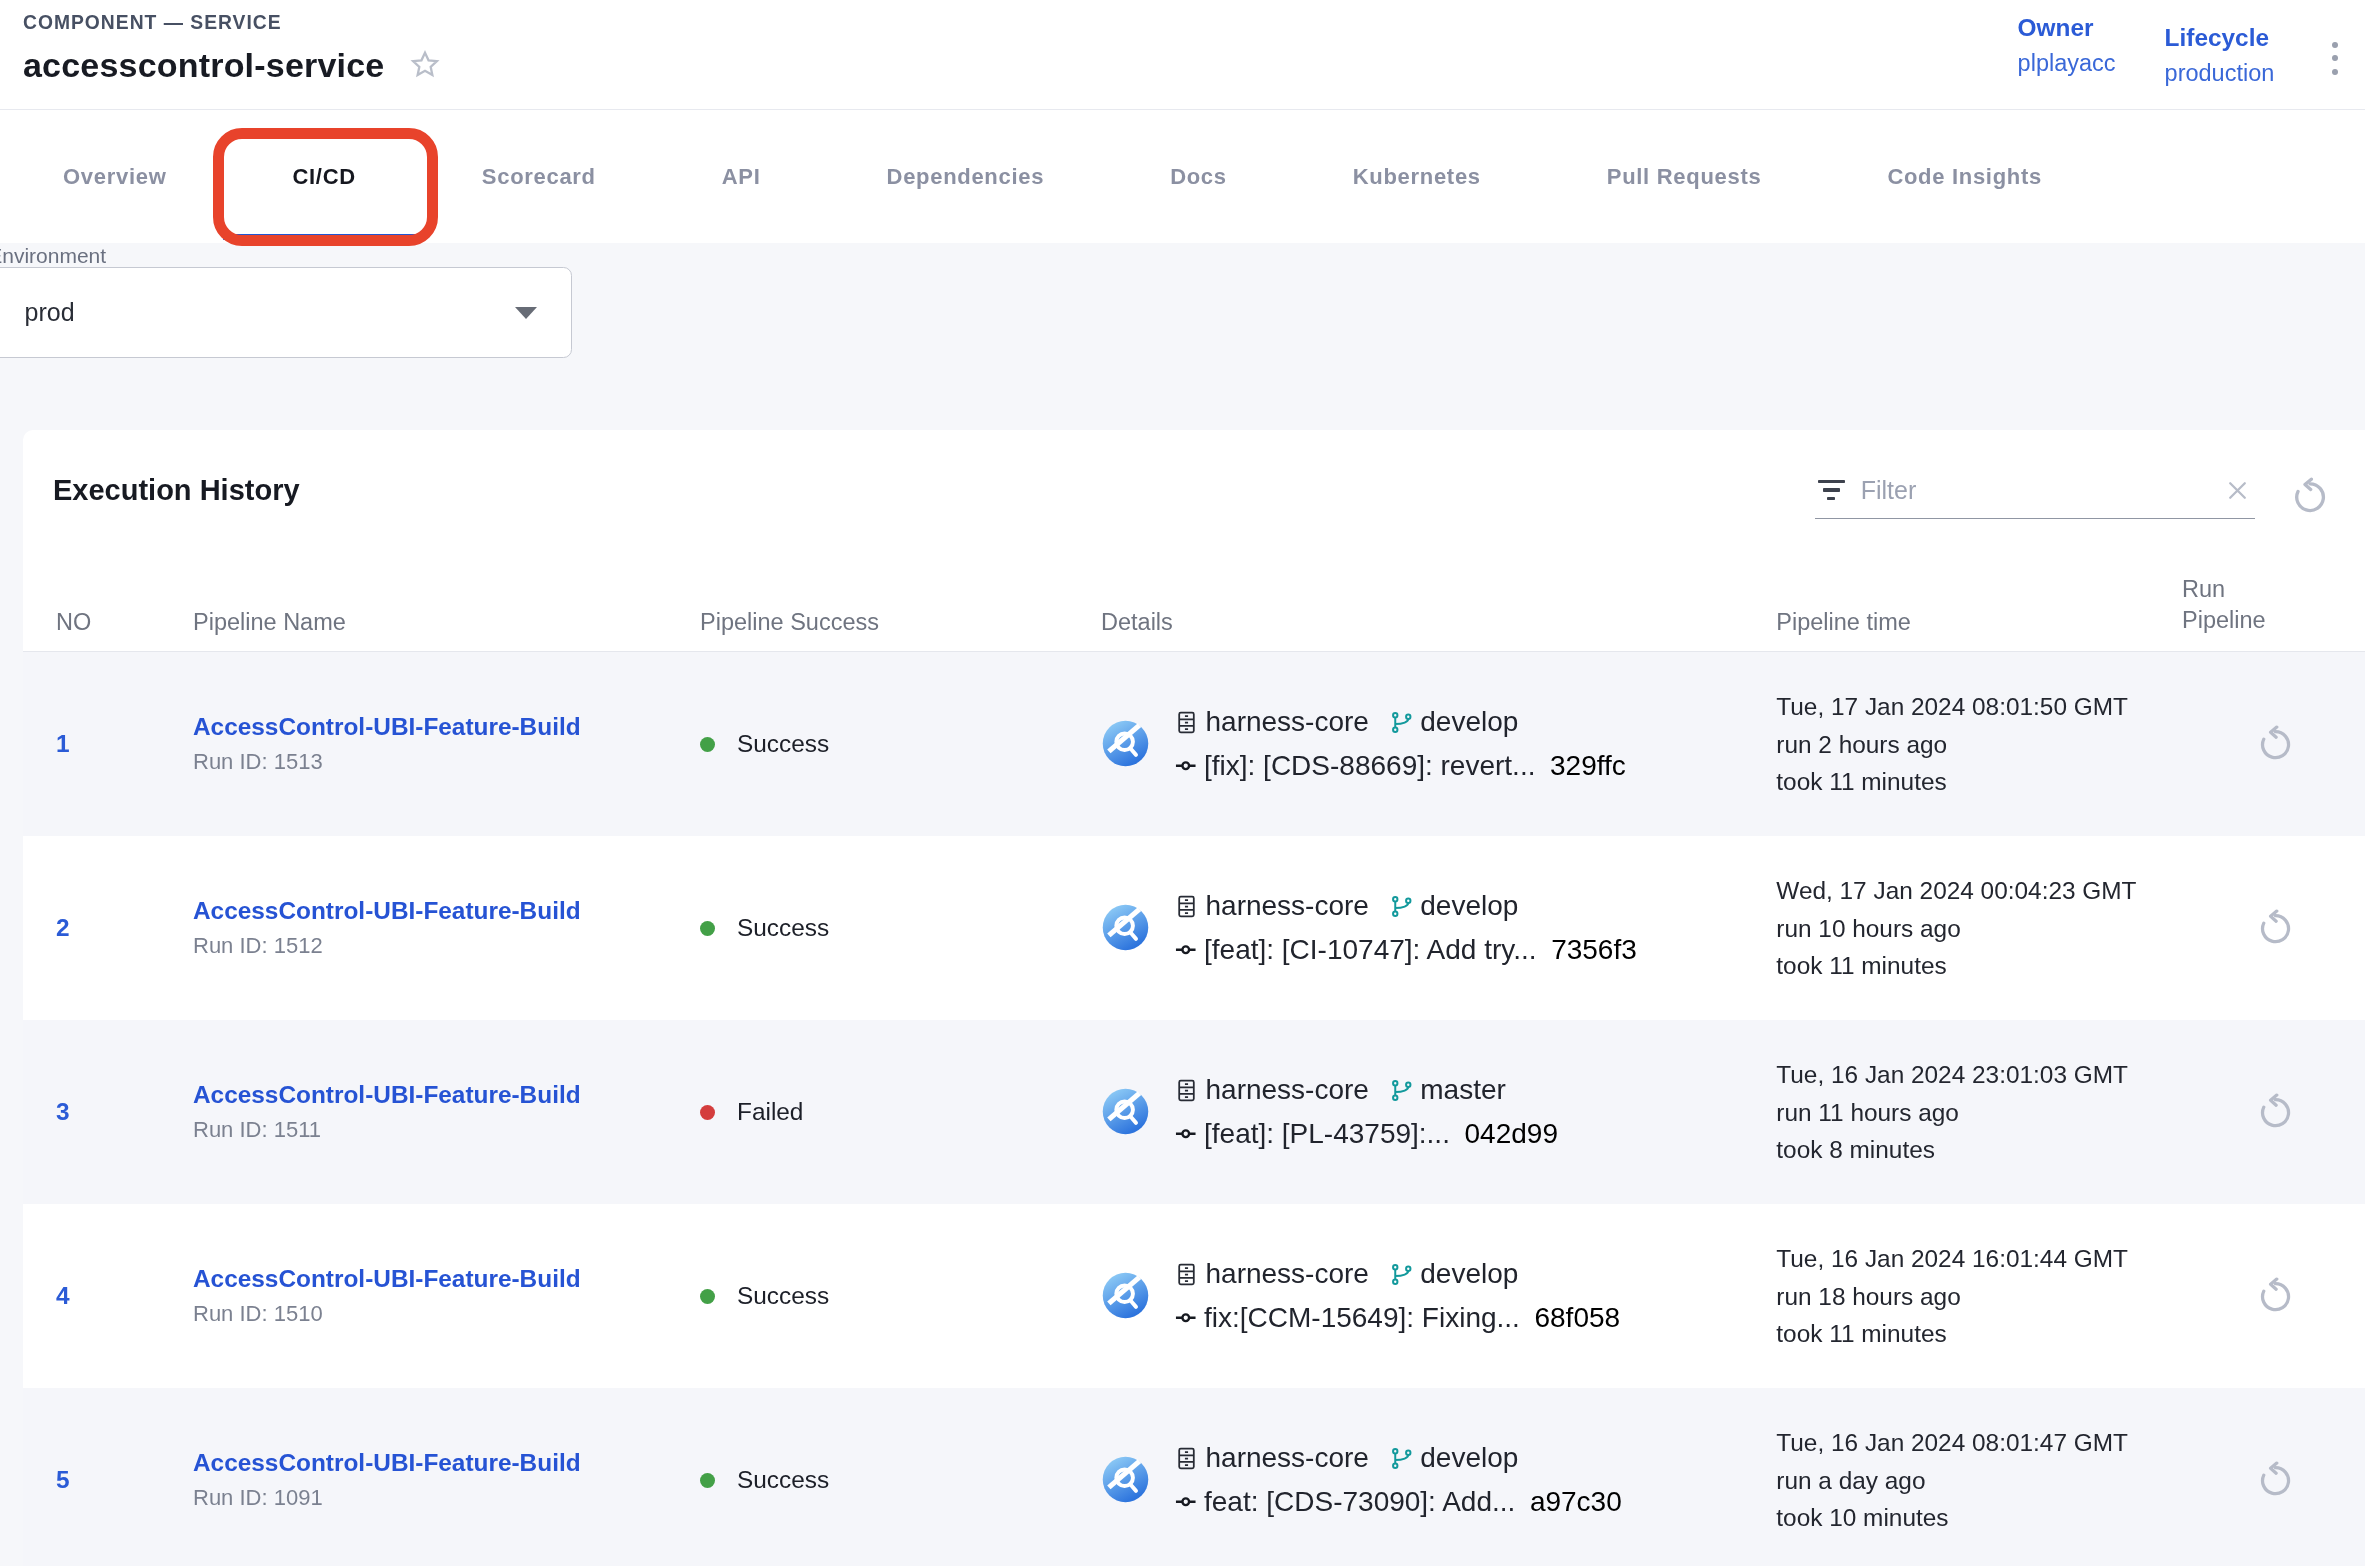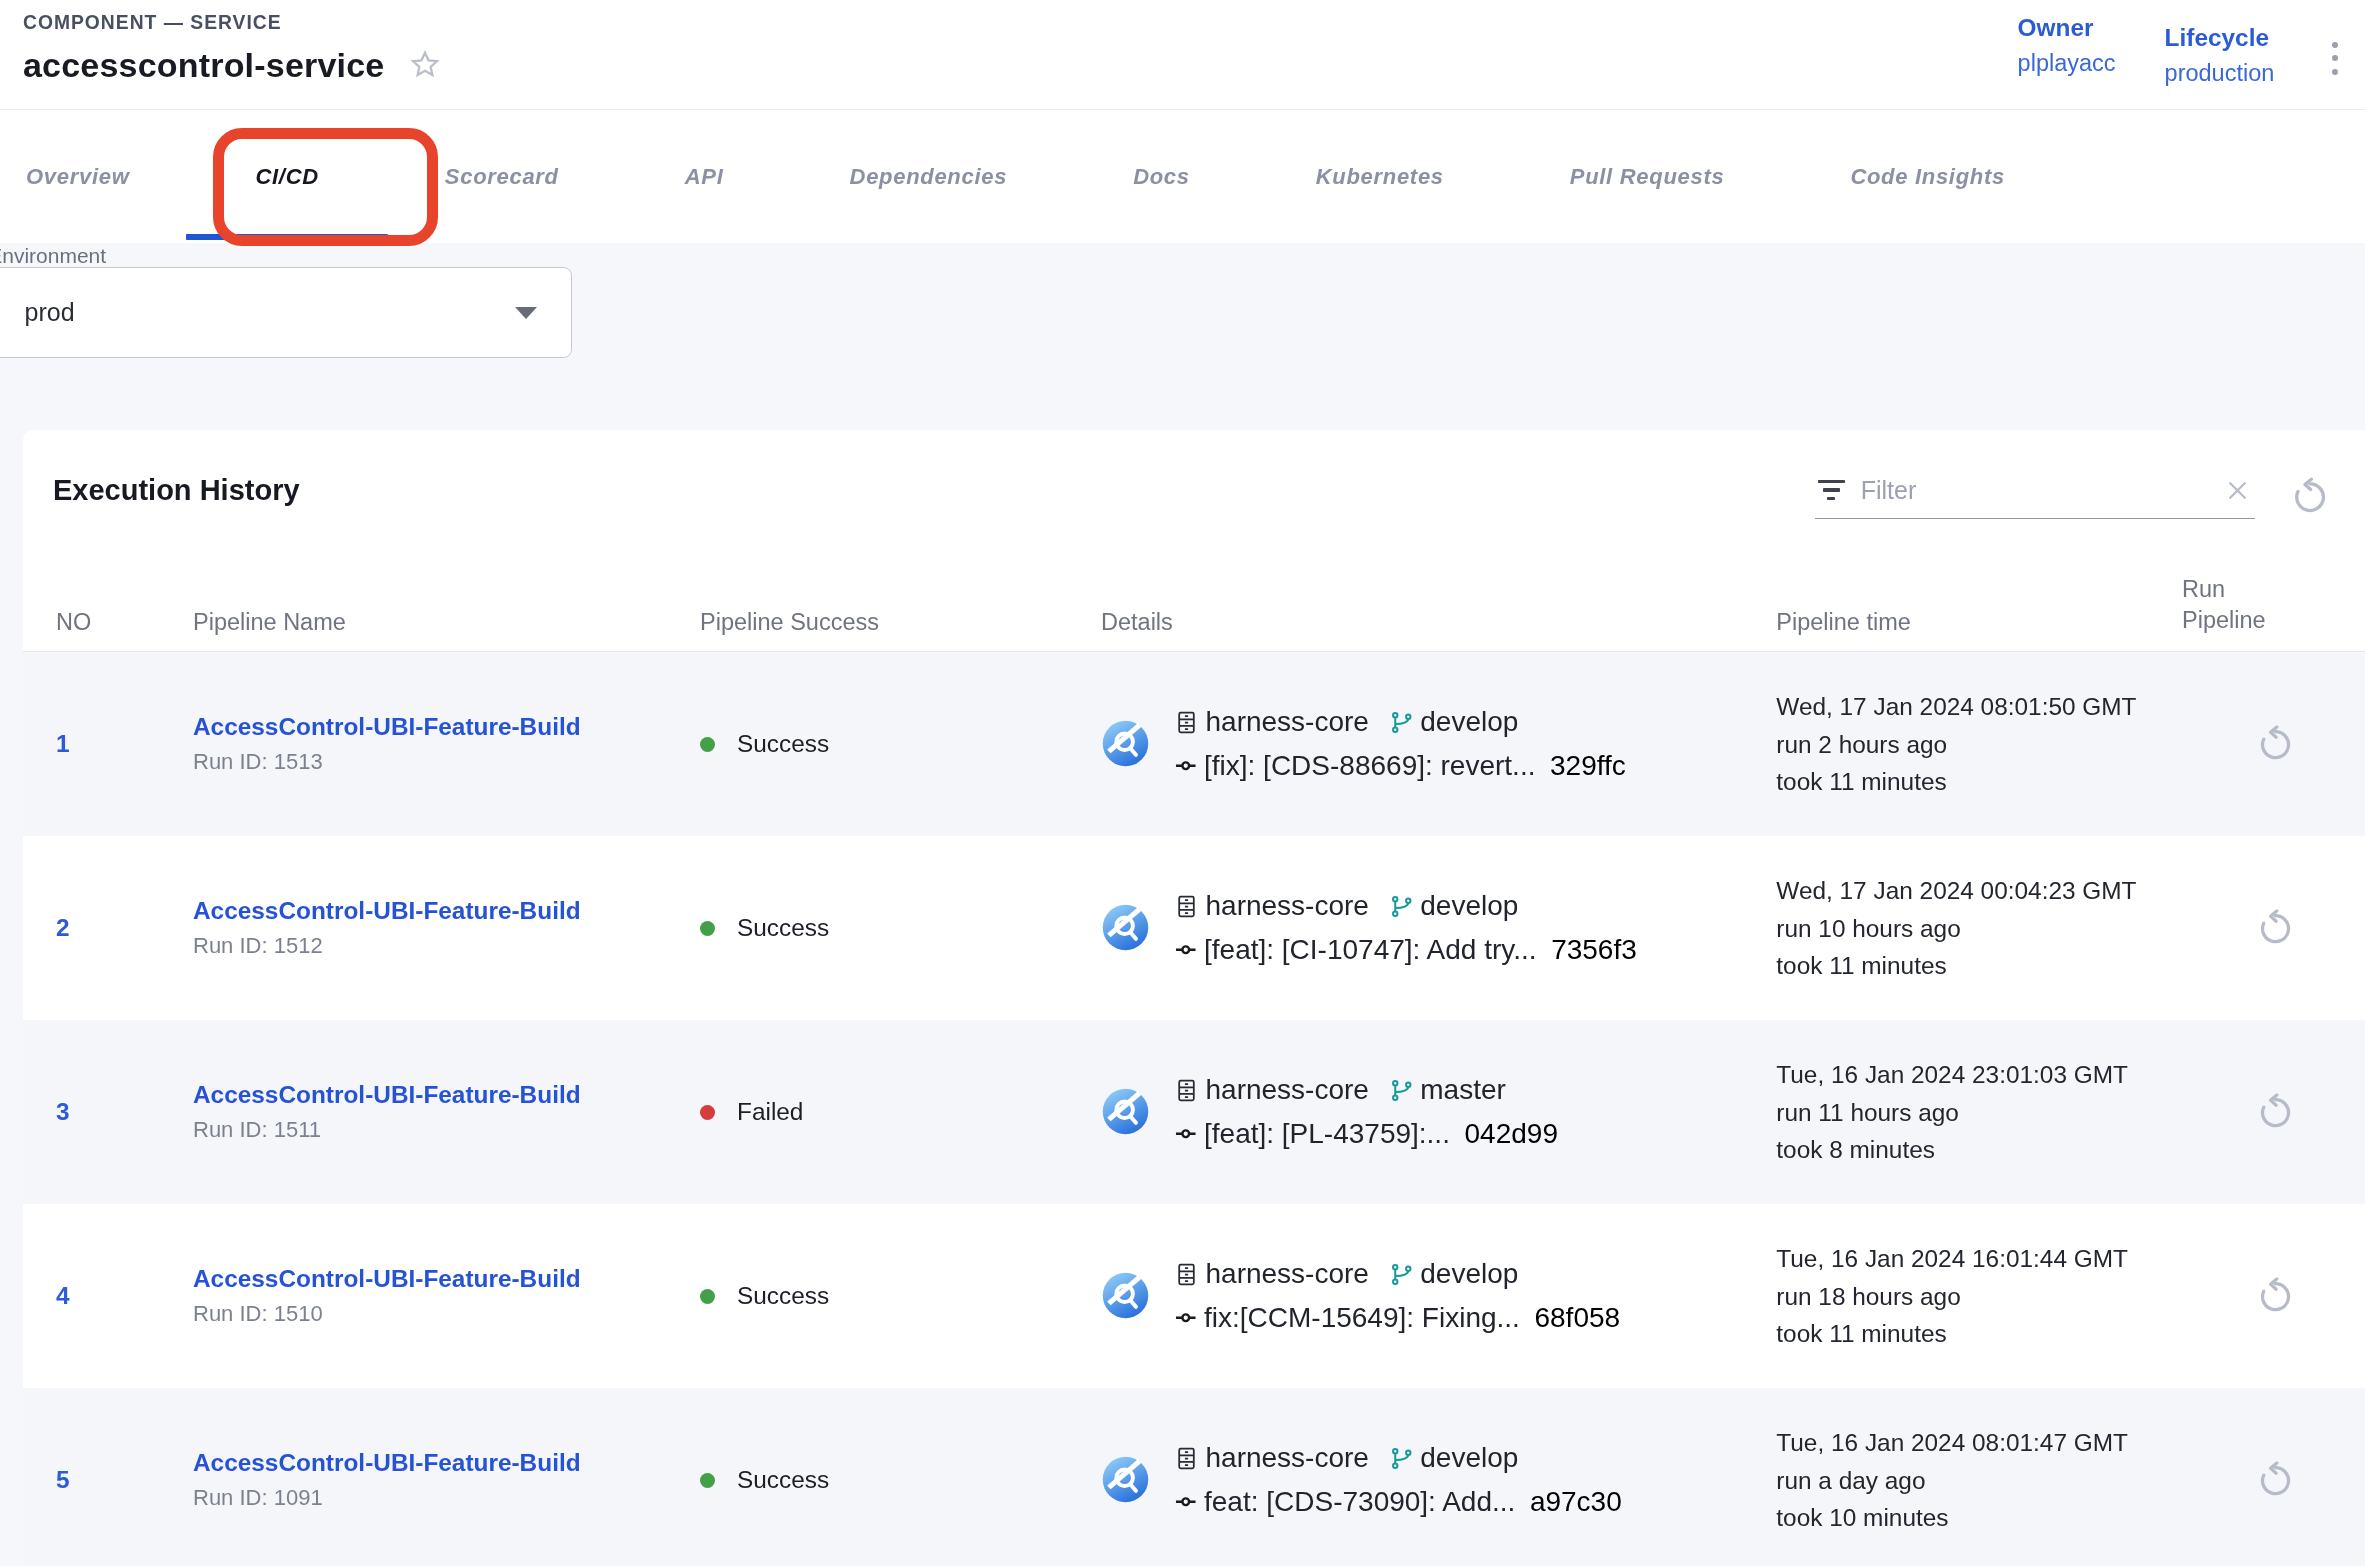--- a/index.html
+++ b/index.html
@@ -25,23 +25,22 @@
   .meta-block { display: flex; flex-direction: column; gap: 8.4px; }
   .meta-owner { margin-top: 13.5px; }
   .meta-lifecycle { margin-top: 23.5px; }
   .meta-label { font-size: 24.4px; font-weight: 700; color: #2b5bd6; }
   .meta-value { font-size: 23.5px; color: #3a68d8; cursor: pointer; }
   .kebab { margin-top: 37px; display: flex; flex-direction: column; gap: 7.6px; padding: 5px 8.4px; cursor: pointer; }
   .kebab i { width: 5.9px; height: 5.9px; border-radius: 50%; background: #9aa0ae; }
   
   .tabbar {
     height: 133px; background: #ffffff;
-    display: flex; align-items: flex-start; gap: 126px; padding-left: 26px;
+    display: flex; align-items: flex-start; gap: 126px; padding-left: 63px;
     position: relative;
-    font-style: italic;
   }
   .tab { font-size: 22px; font-weight: 600; letter-spacing: 0.7px; color: #8b90a2; cursor: pointer; position: relative; height: 100%; display:flex; align-items:center; }
   .tab.active { color: #15171f; }
   .tab.active::after {
     content: ""; position: absolute; left: 50%; transform: translateX(-50%);
     bottom: 3.4px; width: 202px; height: 5.9px; background: #2156d3; border-radius: 0.8px;
   }
   .annotation-box {
     position: absolute; left: 213px; top: 128px; width: 225px; height: 118px;
     border: 11px solid #e8432b; border-radius: 29px; z-index: 9; pointer-events: none;
@@ -242,21 +241,21 @@
         <div class="d-line">
           <svg width="23.5" height="23.5" viewBox="0 0 24 24">
               <use href="#commitIcon"></use>
             </svg>
           <span>[fix]: [CDS-88669]: revert...</span>
           <a class="sha-link">329ffc</a>
         </div>
       </div>
     </div>
     <div class="c-time">
-      <span>Wed, 17 Jan 2024 08:01:50 GMT</span>
+      <span>Tue, 17 Jan 2024 08:01:50 GMT</span>
       <span>run 2 hours ago</span>
       <span>took 11 minutes</span>
     </div>
     <div class="c-run">
       <svg class="rerun-svg" viewBox="0 0 24 24" stroke="#b6bbc8">
           <use href="#rerunIcon"></use>
         </svg>
     </div>
   </div>
 

